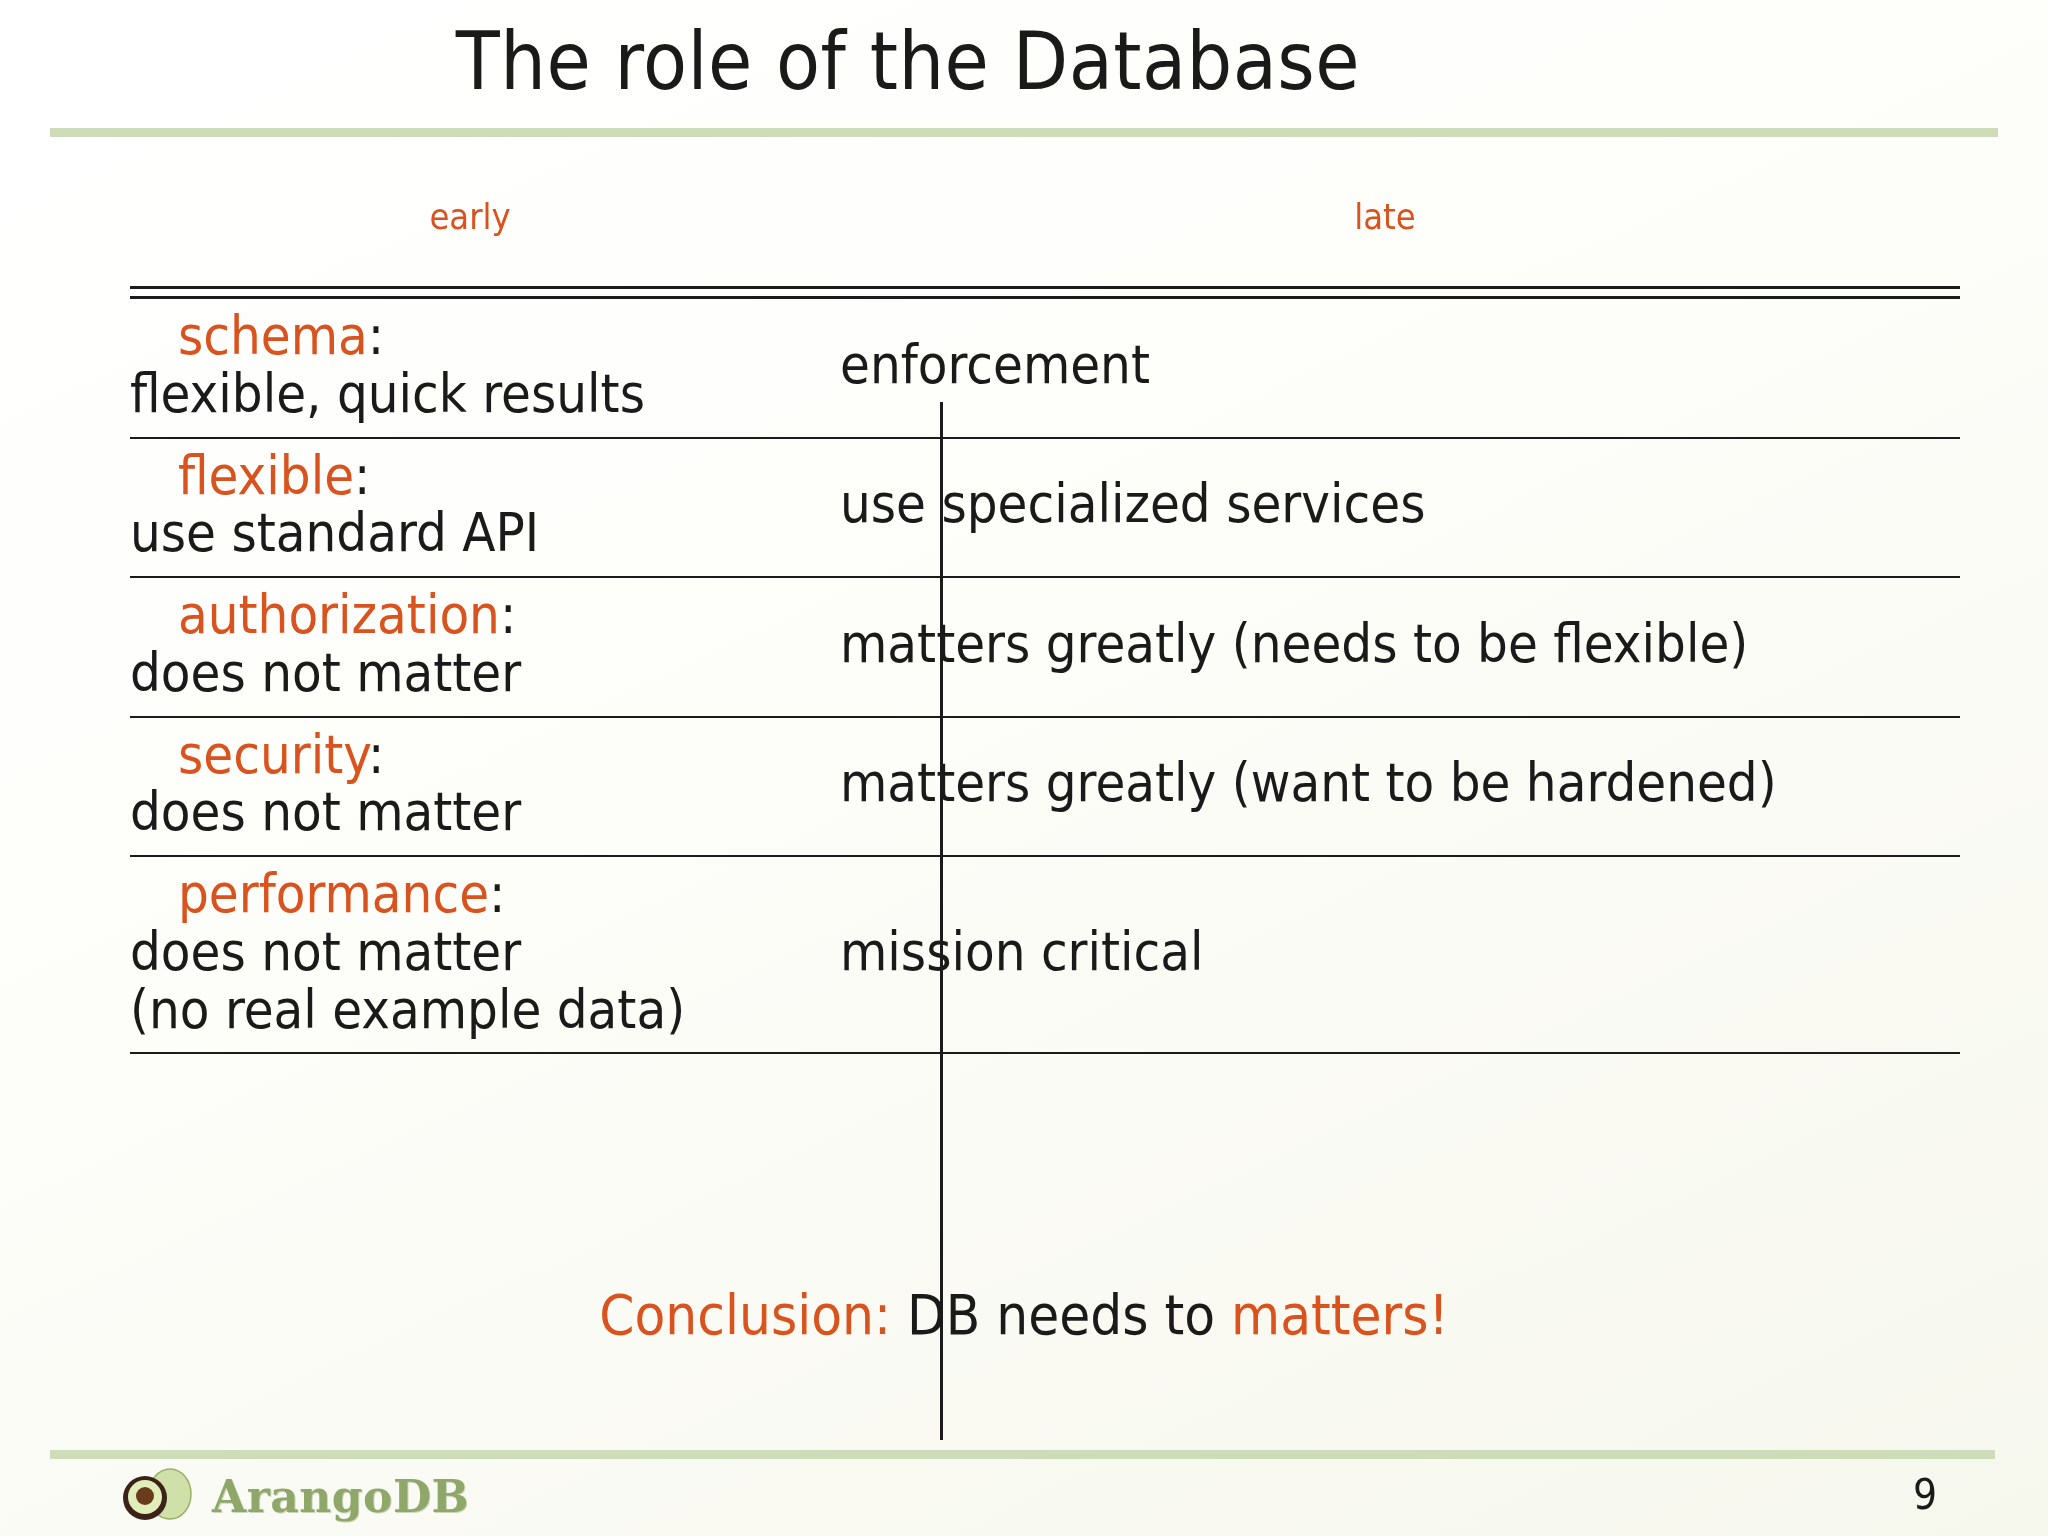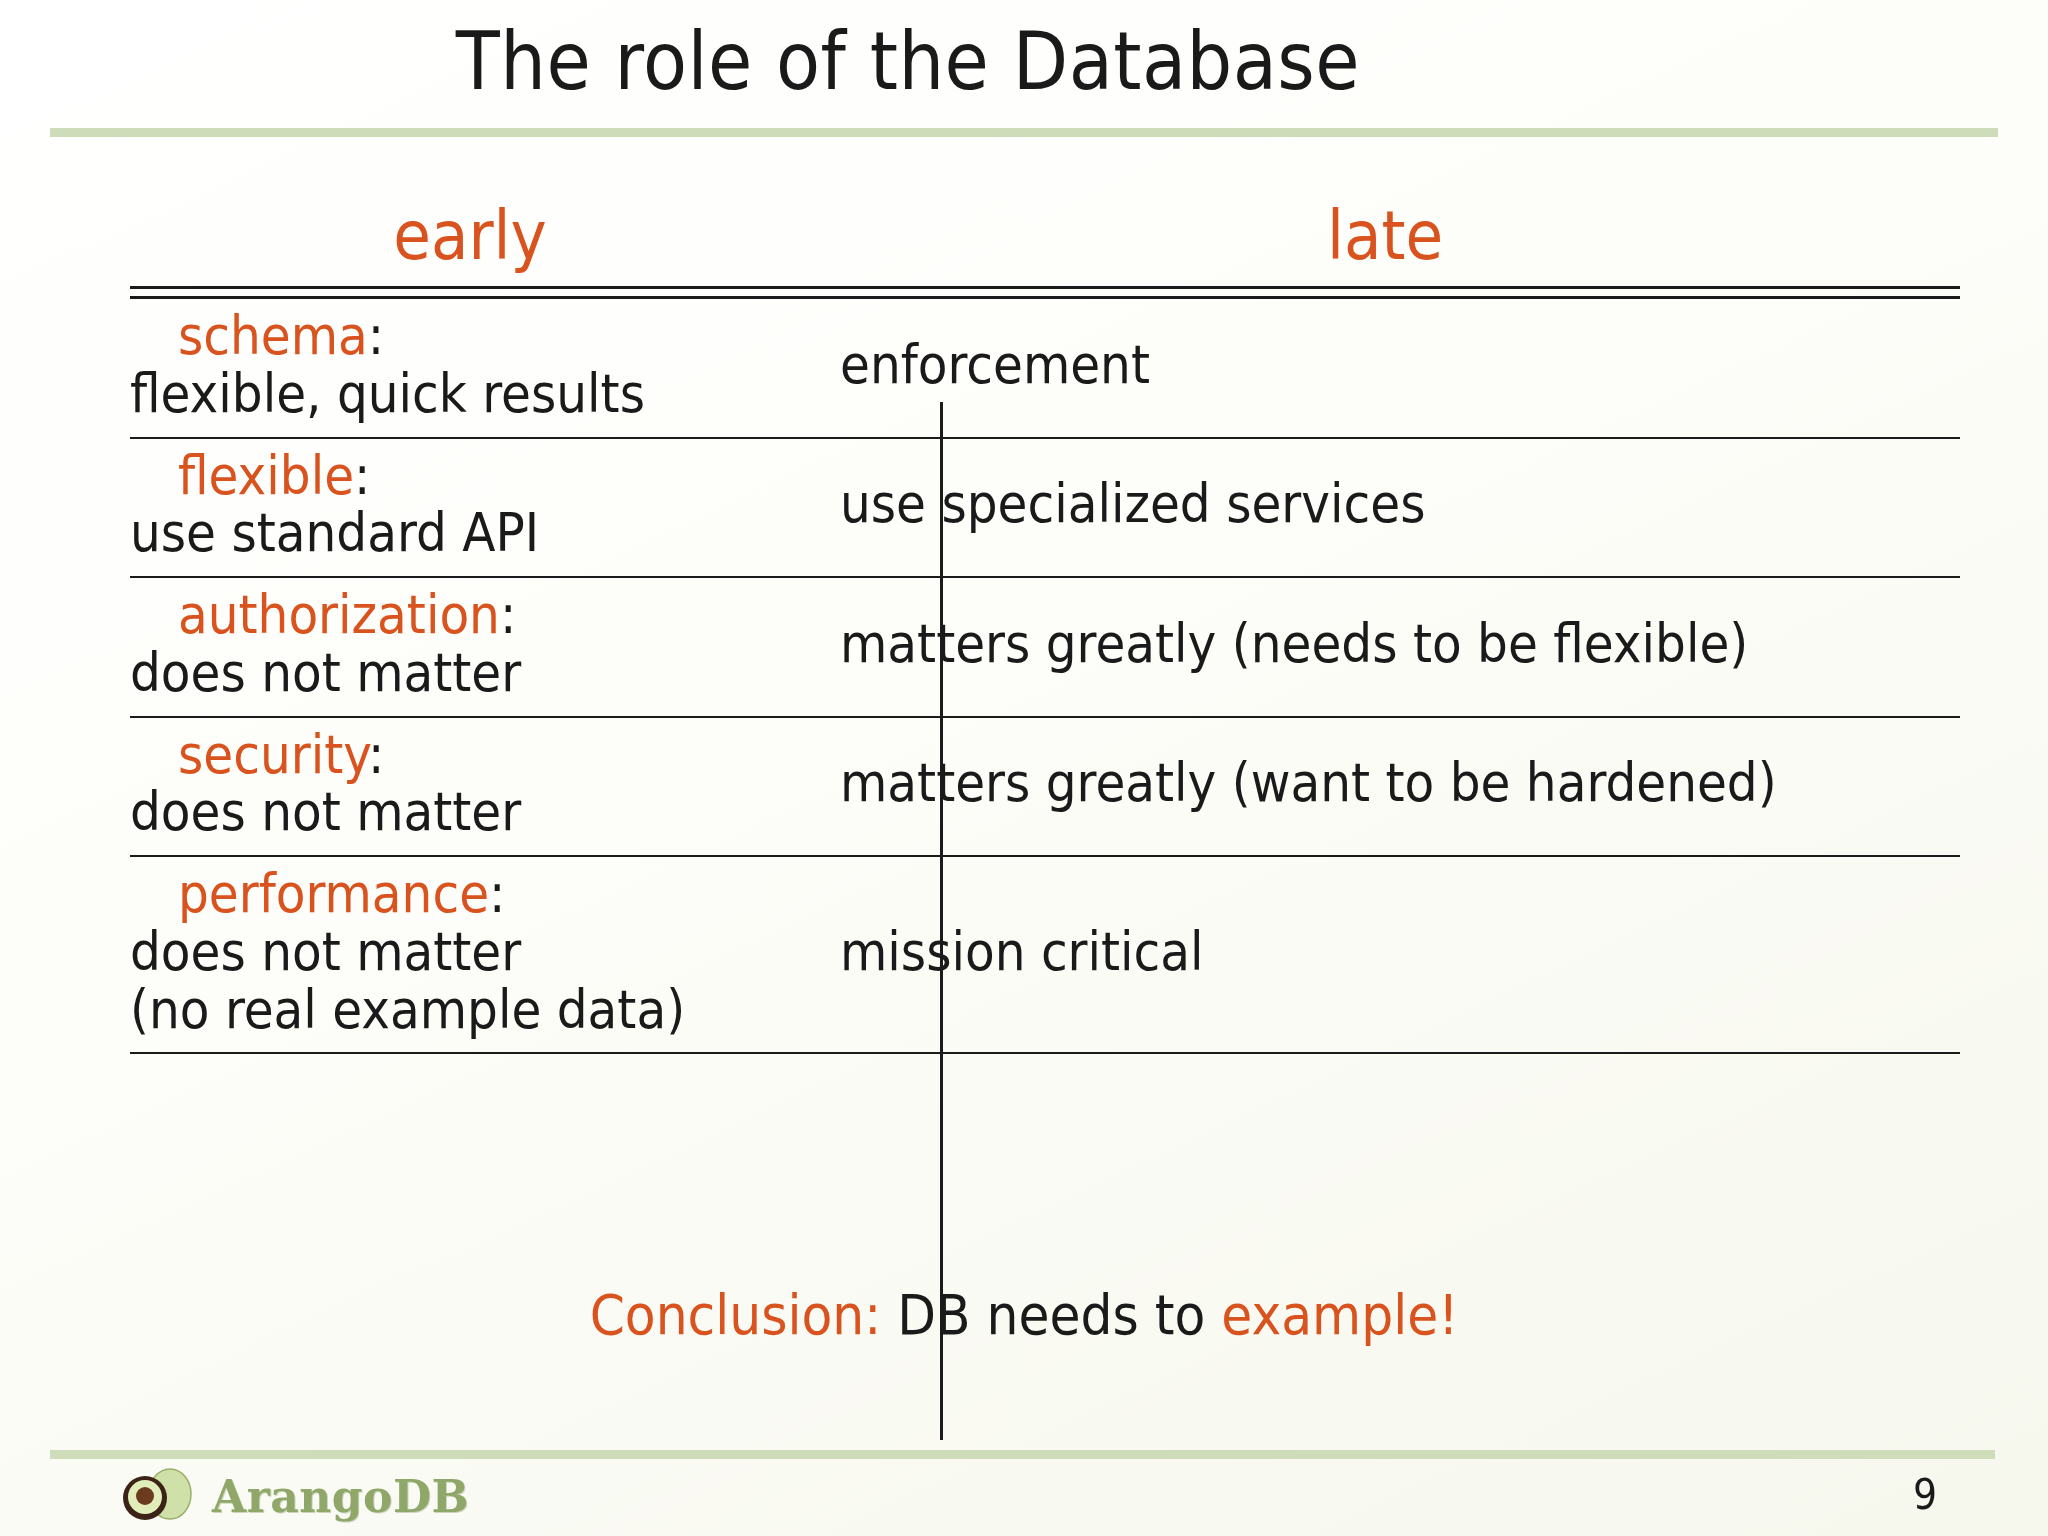--- a/index.html
+++ b/index.html
@@ -55,21 +55,21 @@
     width: 1830px;
   }
 
   .col-head-row {
     position: relative;
     height: 96px;
   }
   .col-head {
     position: absolute;
     top: 6px;
-    font-size: 68px;
+    font-size: 36px;
     font-weight: 300;
     color: #d9531e;
     font-stretch: condensed;
     text-align: center;
   }
   .col-head.early { left: 0;   width: 680px; }
   .col-head.late  { left: 680px; width: 1150px; }
 
   .rule-double {
     position: relative;
@@ -252,21 +252,21 @@
       </div>
       <div class="cell right">
         <div>mission critical</div>
       </div>
     </div>
     <div class="rule-single"></div>
 
     <div class="vdivider"></div>
   </div>
 
-  <div class="conclusion"><span class="accent">Conclusion:</span><span> DB needs to </span><span class="accent">example!</span></div>
+  <div class="conclusion"><span class="accent">Conclusion:</span><span> DB needs to </span><span class="accent">matters!</span></div>
 
   <div class="footer-rule"></div>
 
   <div class="logo">
     <svg class="logo-mark" viewBox="0 0 78 56">
       <ellipse cx="50" cy="26" rx="21" ry="25" fill="#cfe0a8" stroke="#9ab069" stroke-width="1.5"></ellipse>
       <ellipse cx="25" cy="30" rx="22" ry="22" fill="#3d2317"></ellipse>
       <ellipse cx="25" cy="29" rx="17" ry="17" fill="#e2eeba"></ellipse>
       <ellipse cx="25" cy="28" rx="9" ry="9" fill="#6b3b1d"></ellipse>
     </svg>

